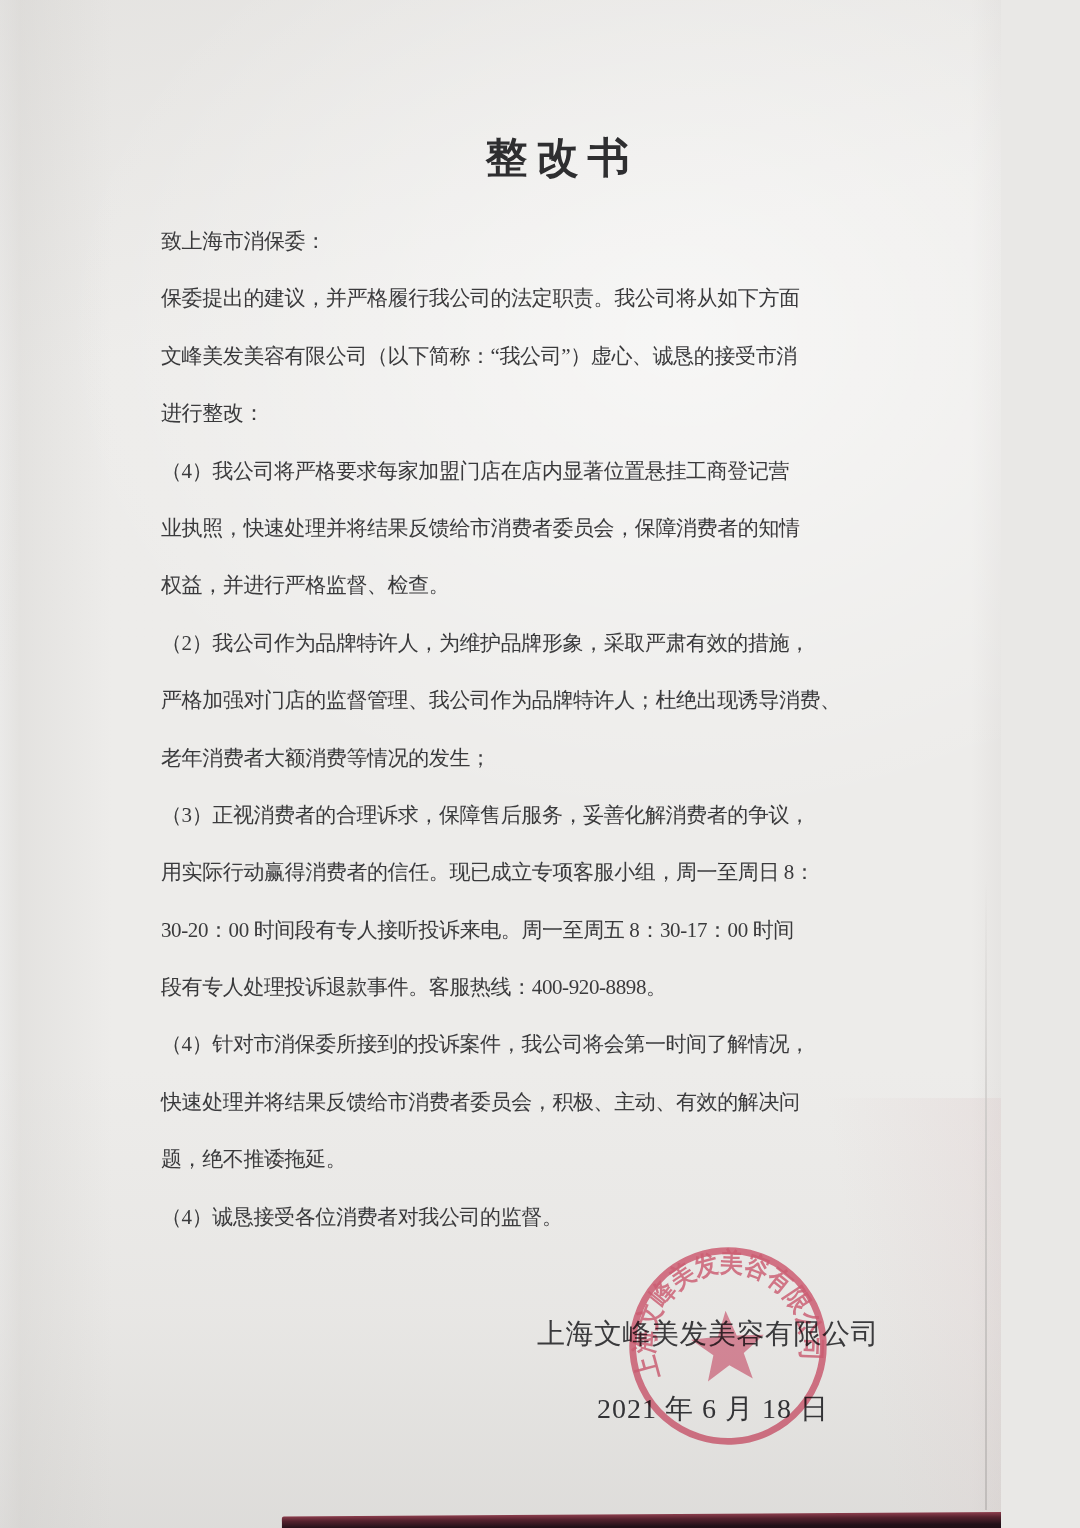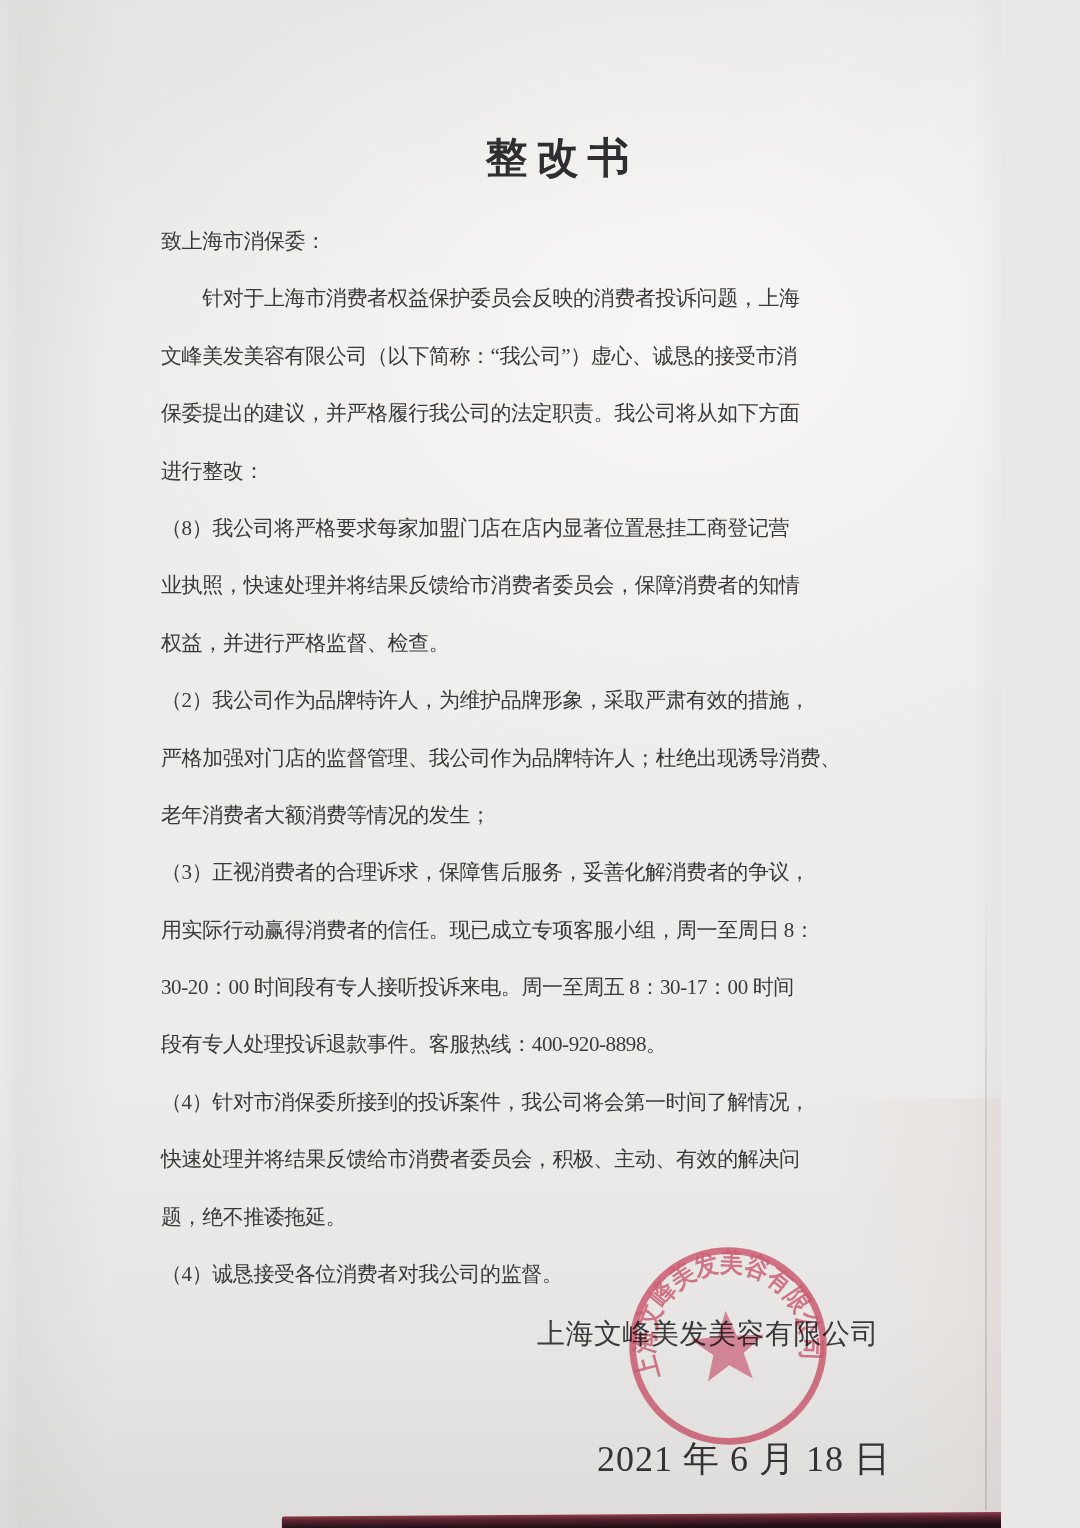--- a/index.html
+++ b/index.html
@@ -46,22 +46,22 @@
   }
   .line {
     height: 57.4px; line-height: 57.4px;
     white-space: pre;
   }
   .signature-line {
     position: absolute; left: 537px; top: 1306px;
     font-size: 28px; color: #3a3a3c; line-height: 56px; letter-spacing: 0.5px;
   }
   .date-line {
-    position: absolute; left: 597px; top: 1431px;
-    font-size: 36px; color: #333336; line-height: 56px; letter-spacing: 1px;
+    position: absolute; left: 597px; top: 1381px;
+    font-size: 28px; color: #333336; line-height: 56px; letter-spacing: 1px;
   }
   .stamp {
     position: absolute; left: 614px; top: 1232px;
     width: 228px; height: 228px;
     mix-blend-mode: multiply;
     opacity: 0.9;
     transform: rotate(-4deg);
   }
   .stamp svg { width: 100%; height: 100%; }
   .table-edge {
@@ -77,25 +77,24 @@
 
 <div class="paper">
   <div class="crease-left"></div>
   <div class="crease-bottom-right"></div>
   <div class="paper-edge-line"></div>
 
   <div class="doc-title">整改书</div>
 
   <div class="doc-body">
       <div class="line">致上海市消保委：</div>
-      <div class="line">　　针对于上海市消费者权益保护委员会反映的消费者投诉问题，上海</div>
+      <div class="line">保委提出的建议，并严格履行我公司的法定职责。我公司将从如下方面</div>
       <div class="line">文峰美发美容有限公司（以下简称：“我公司”）虚心、诚恳的接受市消</div>
-      <div class="line">保委提出的建议，并严格履行我公司的法定职责。我公司将从如下方面</div>
       <div class="line">进行整改：</div>
-      <div class="line">（8）我公司将严格要求每家加盟门店在店内显著位置悬挂工商登记营</div>
+      <div class="line">（4）我公司将严格要求每家加盟门店在店内显著位置悬挂工商登记营</div>
       <div class="line">业执照，快速处理并将结果反馈给市消费者委员会，保障消费者的知情</div>
       <div class="line">权益，并进行严格监督、检查。</div>
       <div class="line">（2）我公司作为品牌特许人，为维护品牌形象，采取严肃有效的措施，</div>
       <div class="line">严格加强对门店的监督管理、我公司作为品牌特许人；杜绝出现诱导消费、</div>
       <div class="line">老年消费者大额消费等情况的发生；</div>
       <div class="line">（3）正视消费者的合理诉求，保障售后服务，妥善化解消费者的争议，</div>
       <div class="line">用实际行动赢得消费者的信任。现已成立专项客服小组，周一至周日 8：</div>
       <div class="line">30-20：00 时间段有专人接听投诉来电。周一至周五 8：30-17：00 时间</div>
       <div class="line">段有专人处理投诉退款事件。客服热线：400-920-8898。</div>
       <div class="line">（4）针对市消保委所接到的投诉案件，我公司将会第一时间了解情况，</div>

